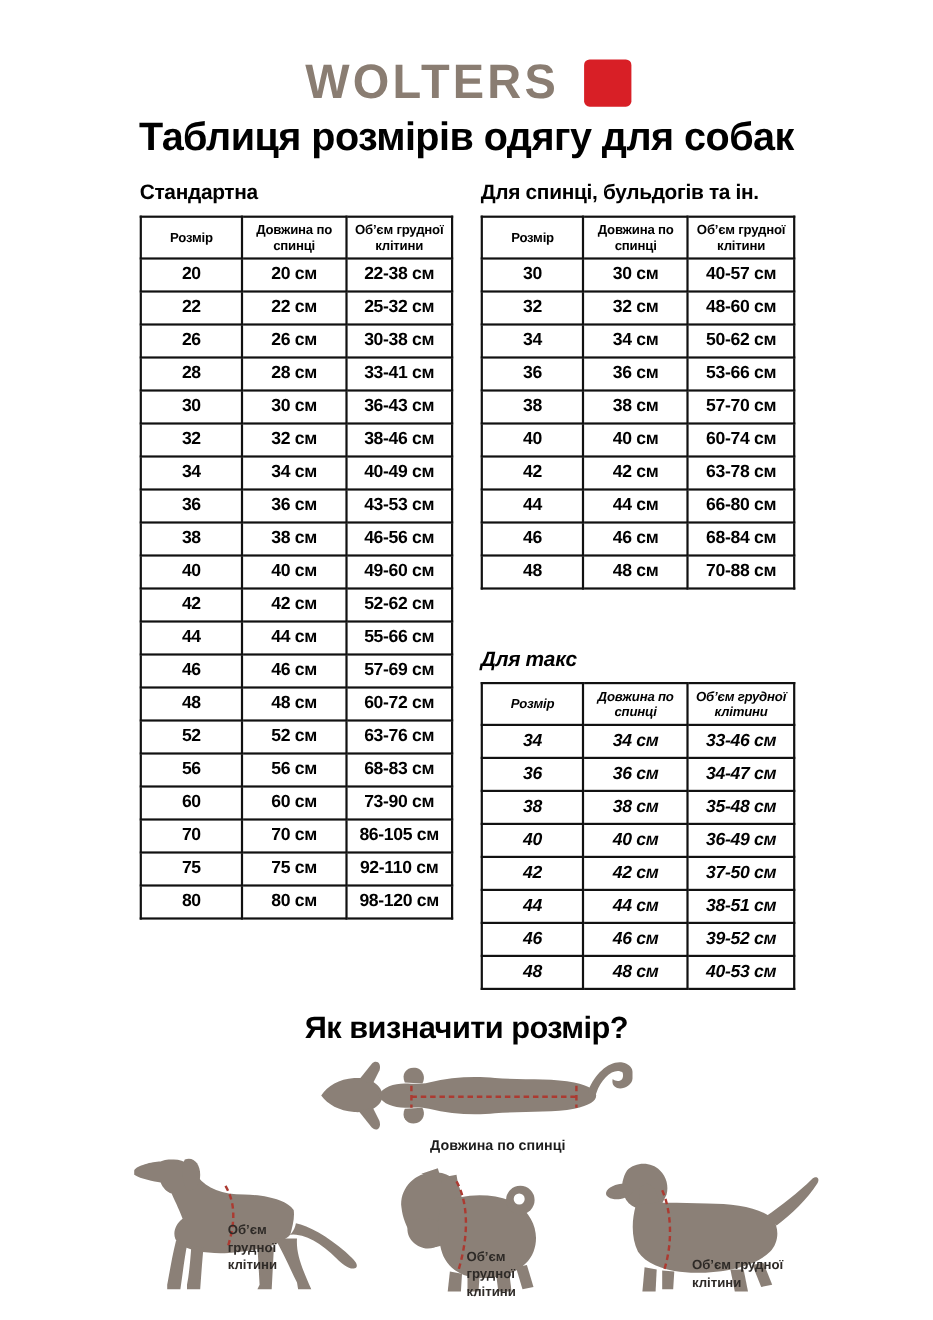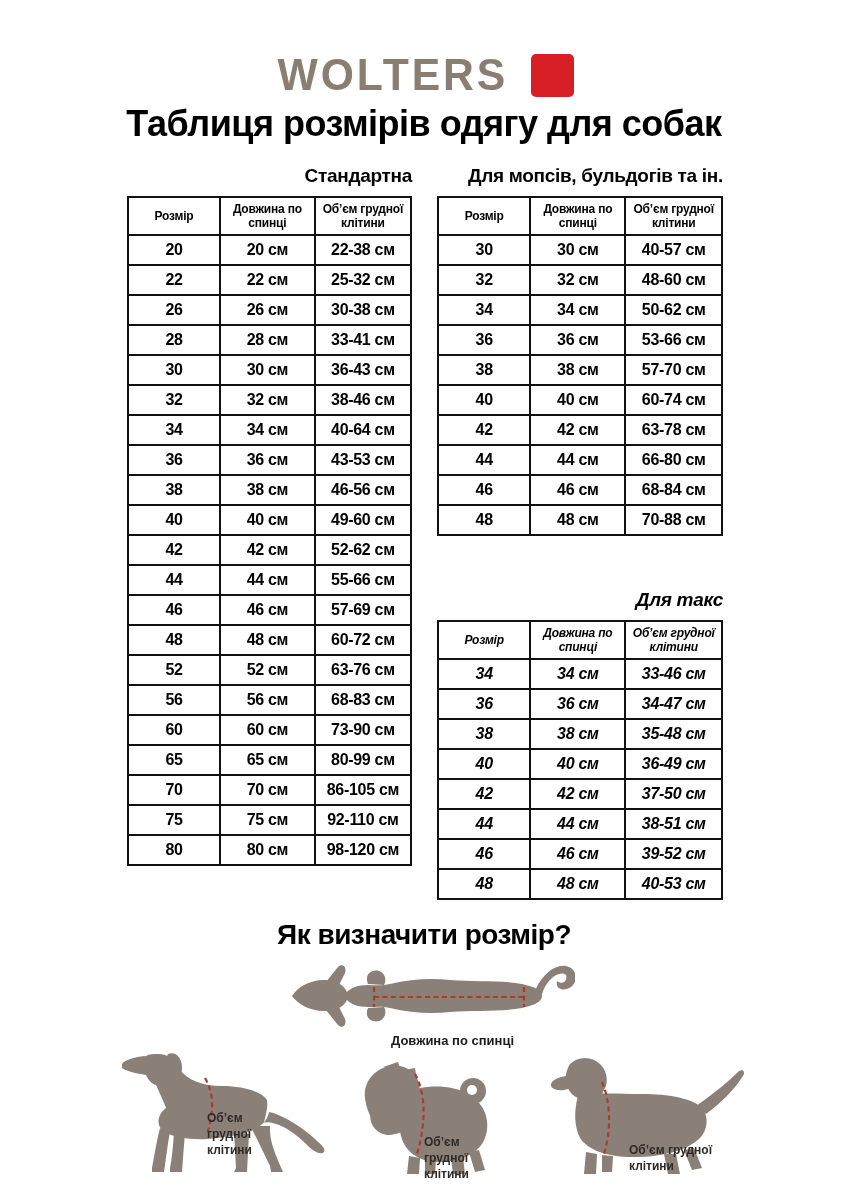--- a/index.html
+++ b/index.html
@@ -20,21 +20,21 @@
   .logo-row{position:absolute;top:37px;left:0;width:100%;
     display:flex;justify-content:center;align-items:center;gap:20px;}
   .logo-text{font-size:44px;line-height:1;letter-spacing:3px;color:var(--brand-taupe);
     transform:scaleX(.97);transform-origin:center;}
   .logo-square{width:43px;height:43px;background:var(--brand-red);border-radius:5px;}
   
   .page-title{position:absolute;top:87px;left:0;width:100%;margin:0;
     text-align:center;font-size:36px;letter-spacing:-.5px;}
   
   .tbl{position:absolute;}
-  .tbl h2{margin:0 0 9px 0;text-align:right;font-size:19px;letter-spacing:-.3px;}
+  .tbl h2{margin:0 0 9px 0;text-align:left;font-size:19px;letter-spacing:-.3px;}
   #tbl-standard{left:127px;top:149px;width:285px;}
   #tbl-pugs{left:437px;top:149px;width:286px;}
   #tbl-taks{left:437px;top:573px;width:286px;font-style:italic;}
   table{border-collapse:collapse;width:100%;table-layout:fixed;padding-left:48px;}
   th,td{border:2px solid var(--table-border);text-align:center;vertical-align:middle;}
   th{font-size:12px;line-height:1.2;height:32px;padding:2px 1px;white-space:pre-line;letter-spacing:-.2px;}
   td{font-size:16px;height:28px;padding:0 2px;letter-spacing:-.3px;}
   col.c1{width:32.5%;} col.c2{width:33.5%;} col.c3{width:34%;}
   
   .howto-title{position:absolute;top:903px;left:0;width:100%;margin:0;
@@ -108,21 +108,21 @@
             <td>36-43 см</td>
           </tr>
           <tr>
             <td>32</td>
             <td>32 см</td>
             <td>38-46 см</td>
           </tr>
           <tr>
             <td>34</td>
             <td>34 см</td>
-            <td>40-64 см</td>
+            <td>40-49 см</td>
           </tr>
           <tr>
             <td>36</td>
             <td>36 см</td>
             <td>43-53 см</td>
           </tr>
           <tr>
             <td>38</td>
             <td>38 см</td>
             <td>46-56 см</td>
@@ -161,45 +161,40 @@
             <td>56</td>
             <td>56 см</td>
             <td>68-83 см</td>
           </tr>
           <tr>
             <td>60</td>
             <td>60 см</td>
             <td>73-90 см</td>
           </tr>
           <tr>
-            <td>65</td>
-            <td>65 см</td>
-            <td>80-99 см</td>
-          </tr>
-          <tr>
             <td>70</td>
             <td>70 см</td>
             <td>86-105 см</td>
           </tr>
           <tr>
             <td>75</td>
             <td>75 см</td>
             <td>92-110 см</td>
           </tr>
           <tr>
             <td>80</td>
             <td>80 см</td>
             <td>98-120 см</td>
           </tr>
         </tbody>
       </table>
   </section>
 
   <section class="tbl" id="tbl-pugs">
-    <h2>Для мопсів, бульдогів та ін.</h2>
+    <h2>Для спинці, бульдогів та ін.</h2>
     <table>
       <colgroup>
           <col class="c1">
           <col class="c2">
           <col class="c3">
         </colgroup>
     <thead>
           <tr>
             <th>Розмір</th>
             <th>Довжина по

